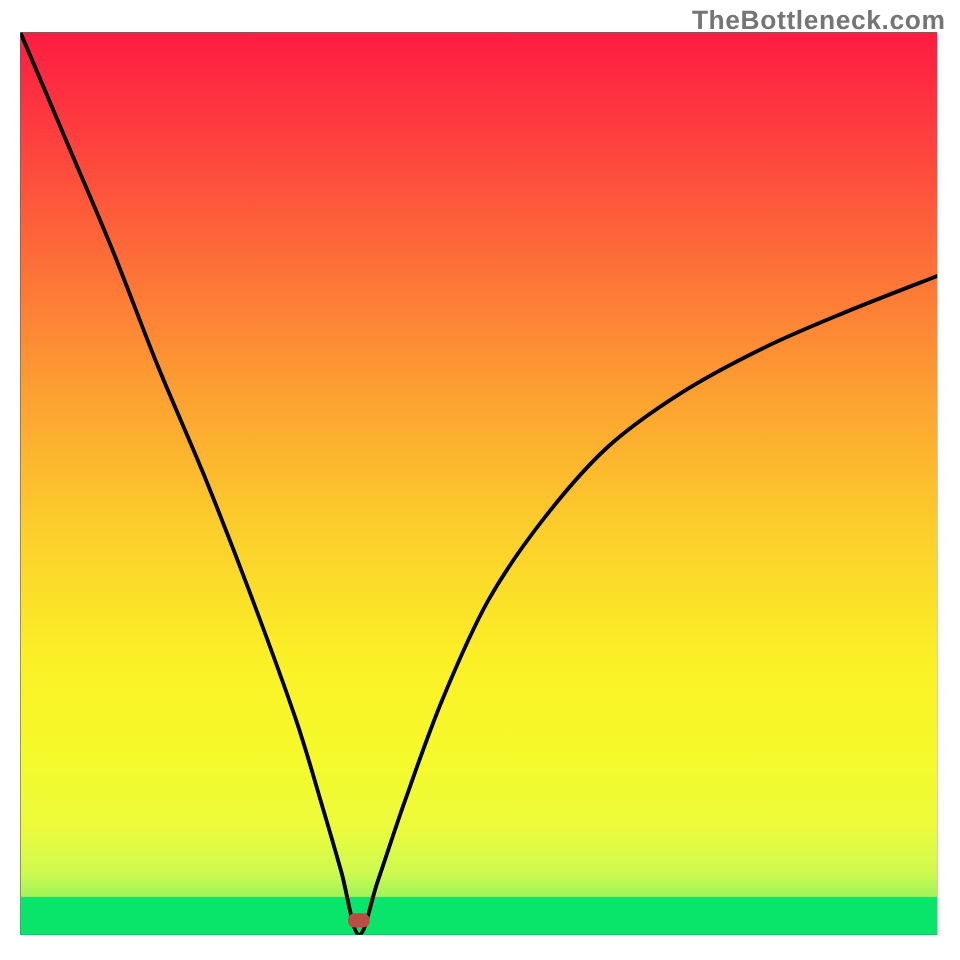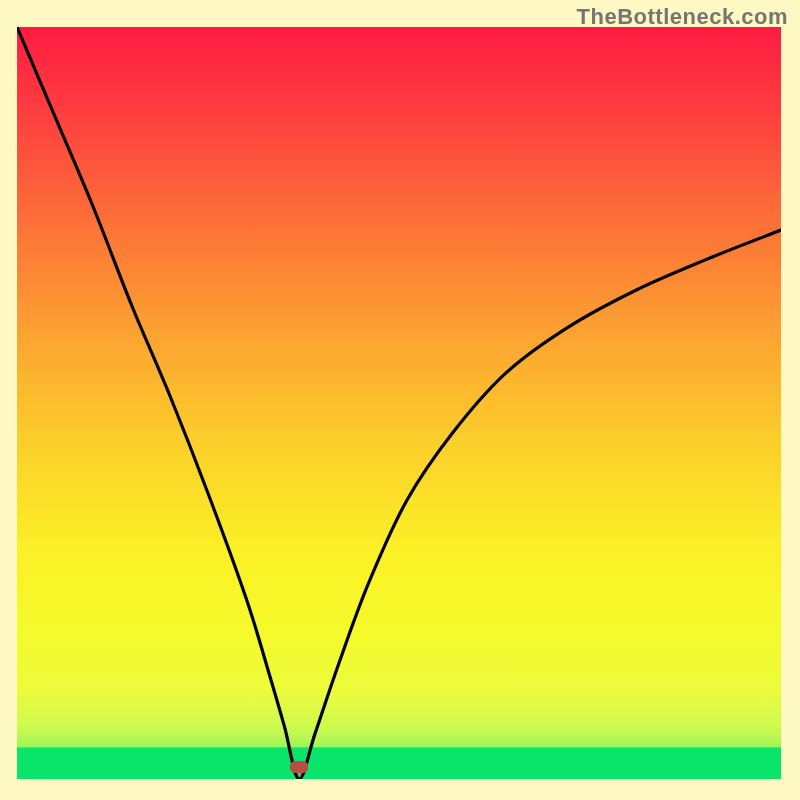--- a/index.html
+++ b/index.html
@@ -8,21 +8,21 @@
     width: 800px;
     height: 800px;
     background: #000;
     font-family: Arial, Helvetica, sans-serif;
     overflow: hidden;
   }
   .frame {
     position: relative;
     width: 800px;
     height: 800px;
-    background: #fef9c3;
+    background: #ffffff;
   }
   .watermark {
     position: absolute;
     top: 4px;
     right: 12px;
     color: #757575;
     font-size: 22px;
     font-weight: 600;
     letter-spacing: 0.5px;
     z-index: 10;

